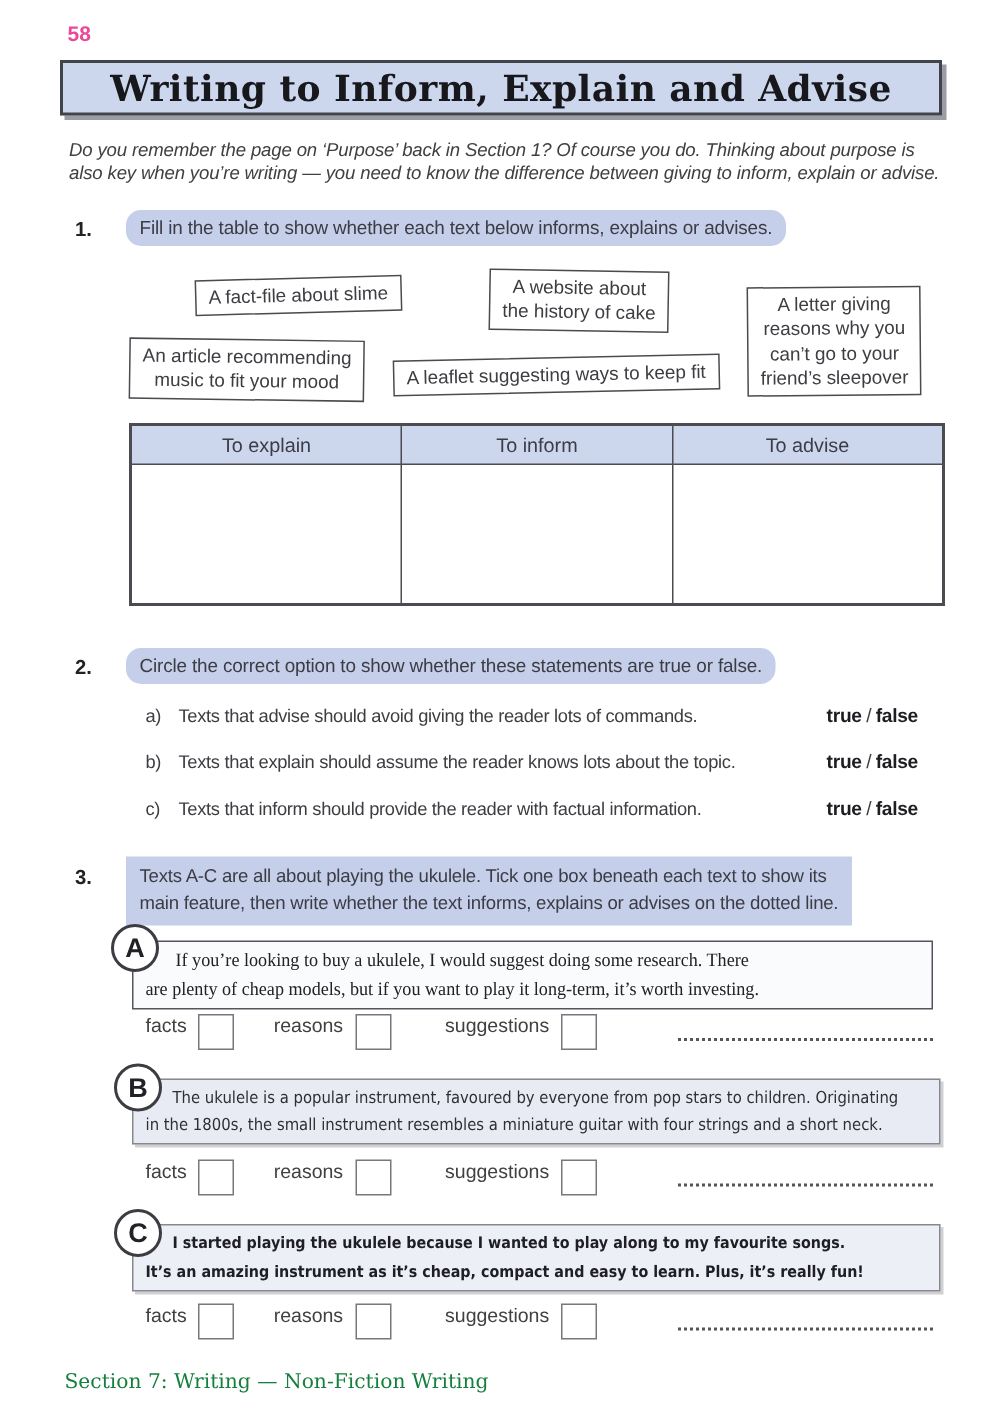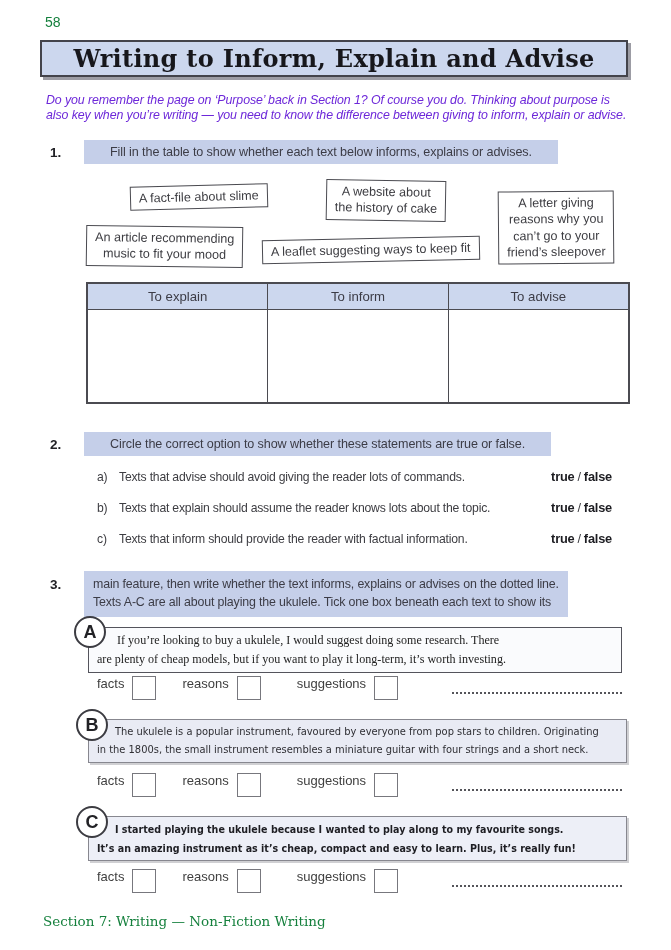--- a/index.html
+++ b/index.html
@@ -1,38 +1,38 @@
 <!DOCTYPE html>
 <html><head>
 <meta charset="utf-8">
 <style>
   html,body { margin:0; padding:0; background:#ffffff; }
   .canvas {
     position:relative; width:671px; height:950px; background:#ffffff;
     font-family:"Liberation Sans", sans-serif; color:#3d3d42; overflow:hidden;
   }
-  .page-num { position:absolute; left:45px; top:14px; font-size:14px; font-weight:normal; color:#15803d; }
+  .page-num { position:absolute; left:45px; top:14px; font-size:14px; font-weight:bold; color:#ec4899; }
 
   .title-box {
     position:absolute; left:40px; top:40px; width:584px; height:33px;
     background:#ccd7ee; border:2px solid #43434b; box-shadow:3px 3px 0 #9c9ca4;
     display:flex; align-items:center; justify-content:center;
   }
   .title-box h1 {
     margin:0; font-family:"DejaVu Serif", serif; font-weight:bold;
     font-size:24px; color:#17171c; letter-spacing:.3px; white-space:nowrap;
   }
 
   .intro { position:absolute; left:46px; top:93px; width:582px; font-style:italic;
-           font-size:12.4px; letter-spacing:-.1px; line-height:1.22; color:#6d28d9; }
+           font-size:12.4px; letter-spacing:-.1px; line-height:1.22; color:#404040; }
   .intro .line { white-space:nowrap; display:block; }
 
   .q-num { position:absolute; font-size:13.5px; font-weight:bold; color:#222226; }
   .hl { background:#c5cfe9; color:#3c3c46; }
-  .hl-line { position:absolute; font-size:12.6px; letter-spacing:-.1px; padding:5px 26px; white-space:nowrap; }
+  .hl-line { position:absolute; font-size:12.6px; letter-spacing:-.1px; padding:5px 9px; white-space:nowrap;border-radius:10px; }
   .hl-block { position:absolute; font-size:12.4px; letter-spacing:-.15px; line-height:1.45; padding:5px 9px; }
   .hl-block .line { white-space:nowrap; display:block; }
 
   .label-box {
     position:absolute; background:#ffffff; border:1.5px solid #4a4a50;
     padding:3px 8px; font-size:12.6px; color:#3d3d42; text-align:center; line-height:1.3;
   }
   .label-box .line { display:block; white-space:nowrap; }
 
   .q1-table { position:absolute; left:86px; top:282px; width:540px; border:2px solid #4b4b51; }
@@ -153,22 +153,22 @@
     <span class="stmt-options"><span class="tf">true</span><span class="sep">/</span><span class="tf">false</span></span>
   </div>
   <div class="stmt-row" style="top:531px;">
     <span class="stmt-letter">c)</span>
     <span class="stmt-text">Texts that inform should provide the reader with factual information.</span>
     <span class="stmt-options"><span class="tf">true</span><span class="sep">/</span><span class="tf">false</span></span>
   </div>
 
   <div class="q-num" style="left:50px; top:577px;">3.</div>
   <div class="hl hl-block" style="left:84px; top:571px;">
+    <span class="line">Texts A-C are all about playing the ukulele.  Tick one box beneath each text to show its</span>
     <span class="line">main feature, then write whether the text informs, explains or advises on the dotted line.</span>
-    <span class="line">Texts A-C are all about playing the ukulele.  Tick one box beneath each text to show its</span>
   </div>
 
   <div class="circle-letter" style="left:74px; top:616px;">
     <span>A</span>
   </div>
   <div class="text-box tb-a">
     <span class="line line1"><span class="squeeze-a">If you’re looking to buy a ukulele, I would suggest doing some research.  There</span></span>
     <span class="line"><span class="squeeze-a">are plenty of cheap models, but if you want to play it long-term, it’s worth investing.</span></span>
   </div>
   <div class="tick-row" style="top:676px;">

